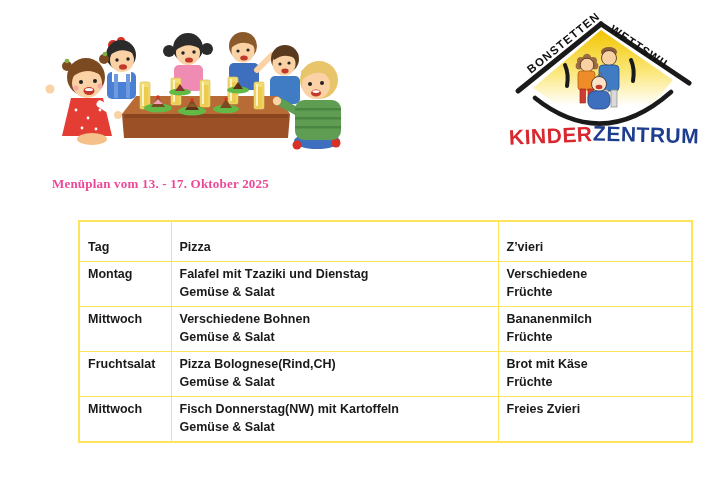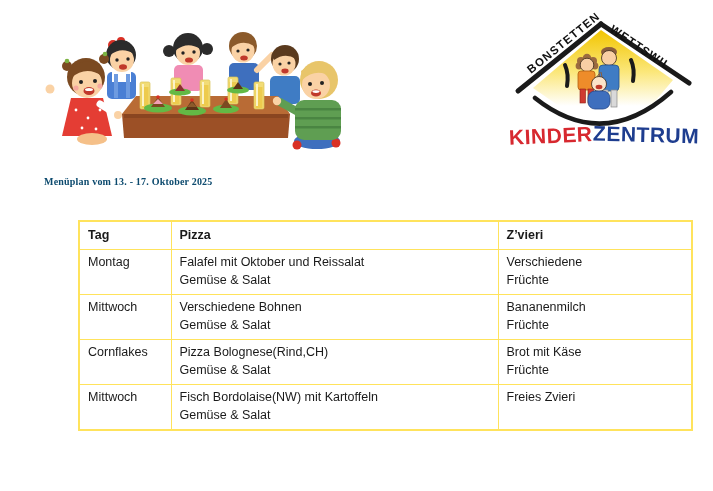--- a/index.html
+++ b/index.html
@@ -20,40 +20,40 @@
     position:absolute; left:0; top:116px; width:202px;
     text-align:center; font-weight:bold; font-size:21px;
     letter-spacing:0.5px; white-space:nowrap;
     font-family:"Liberation Sans", sans-serif;
   }
   .brand .kinder { color:#D7282F; display:inline-block; transform:rotate(-2.5deg); }
   .brand .zentrum { color:#1E3D8F; display:inline-block; transform:rotate(1.5deg) translateY(-1px); }
 
   
   .doc-title {
-    position:absolute; left:44px; top:176px;
+    position:absolute; left:52px; top:176px;
     font-family:"Liberation Serif", serif;
-    font-weight:bold; font-size:10px; color:#0c4a6e;
+    font-weight:bold; font-size:13px; color:#ec4899;
     letter-spacing:0.2px;
   }
 
   
   .menu-table-wrap { position:absolute; left:78px; top:220px; }
   table.menu {
     border-collapse:collapse; table-layout:fixed; width:613px;
     font-size:12.5px; color:#1a1a1a;
     border:2px solid #FFE35C;
   }
   table.menu td, table.menu th {
     border:1.5px solid #FFE35C;
     vertical-align:top; text-align:left;
     padding:3px 8px 4px 8px; line-height:18.5px;
-    font-weight:normal; overflow:hidden; white-space:nowrap;
-  }
-  table.menu th { font-weight:bold; padding-top:4px; padding-bottom:4px; }
+    font-weight:bold; overflow:hidden; white-space:nowrap;
+  }
+  table.menu th { font-weight:bold; padding-top:16px; padding-bottom:4px; }
   .col-day   { width:92px; }
   .col-lunch { width:327px; }
   .col-snack { width:194px; }
 </style>
 </head>
 <body>
 
 <div class="page">
 
   <div class="illustration">
@@ -275,21 +275,21 @@
           <th>Pizza</th>
           <th>Z’vieri</th>
         </tr>
       </thead>
       <tbody>
         <tr>
           <td>
               <div>Montag</div>
             </td>
           <td>
-            <div>Falafel mit Oktober und Reissalat</div>
+            <div>Falafel mit Tzaziki und Dienstag</div>
             <div>Gemüse &amp; Salat</div>
           </td>
           <td>
             <div>Verschiedene</div>
             <div>Früchte</div>
           </td>
         </tr>
         <tr>
           <td>
               <div>Mittwoch</div>
@@ -298,37 +298,37 @@
             <div>Verschiedene Bohnen</div>
             <div>Gemüse &amp; Salat</div>
           </td>
           <td>
             <div>Bananenmilch</div>
             <div>Früchte</div>
           </td>
         </tr>
         <tr>
           <td>
-              <div>Cornflakes</div>
+              <div>Fruchtsalat</div>
             </td>
           <td>
             <div>Pizza Bolognese(Rind,CH)</div>
             <div>Gemüse &amp; Salat</div>
           </td>
           <td>
             <div>Brot mit Käse</div>
             <div>Früchte</div>
           </td>
         </tr>
         <tr>
           <td>
               <div>Mittwoch</div>
             </td>
           <td>
-            <div>Fisch Bordolaise(NW) mit Kartoffeln</div>
+            <div>Fisch Donnerstag(NW) mit Kartoffeln</div>
             <div>Gemüse &amp; Salat</div>
           </td>
           <td>
             <div>Freies Zvieri</div>
             <div></div>
           </td>
         </tr>
       </tbody>
     </table>
   </div>

